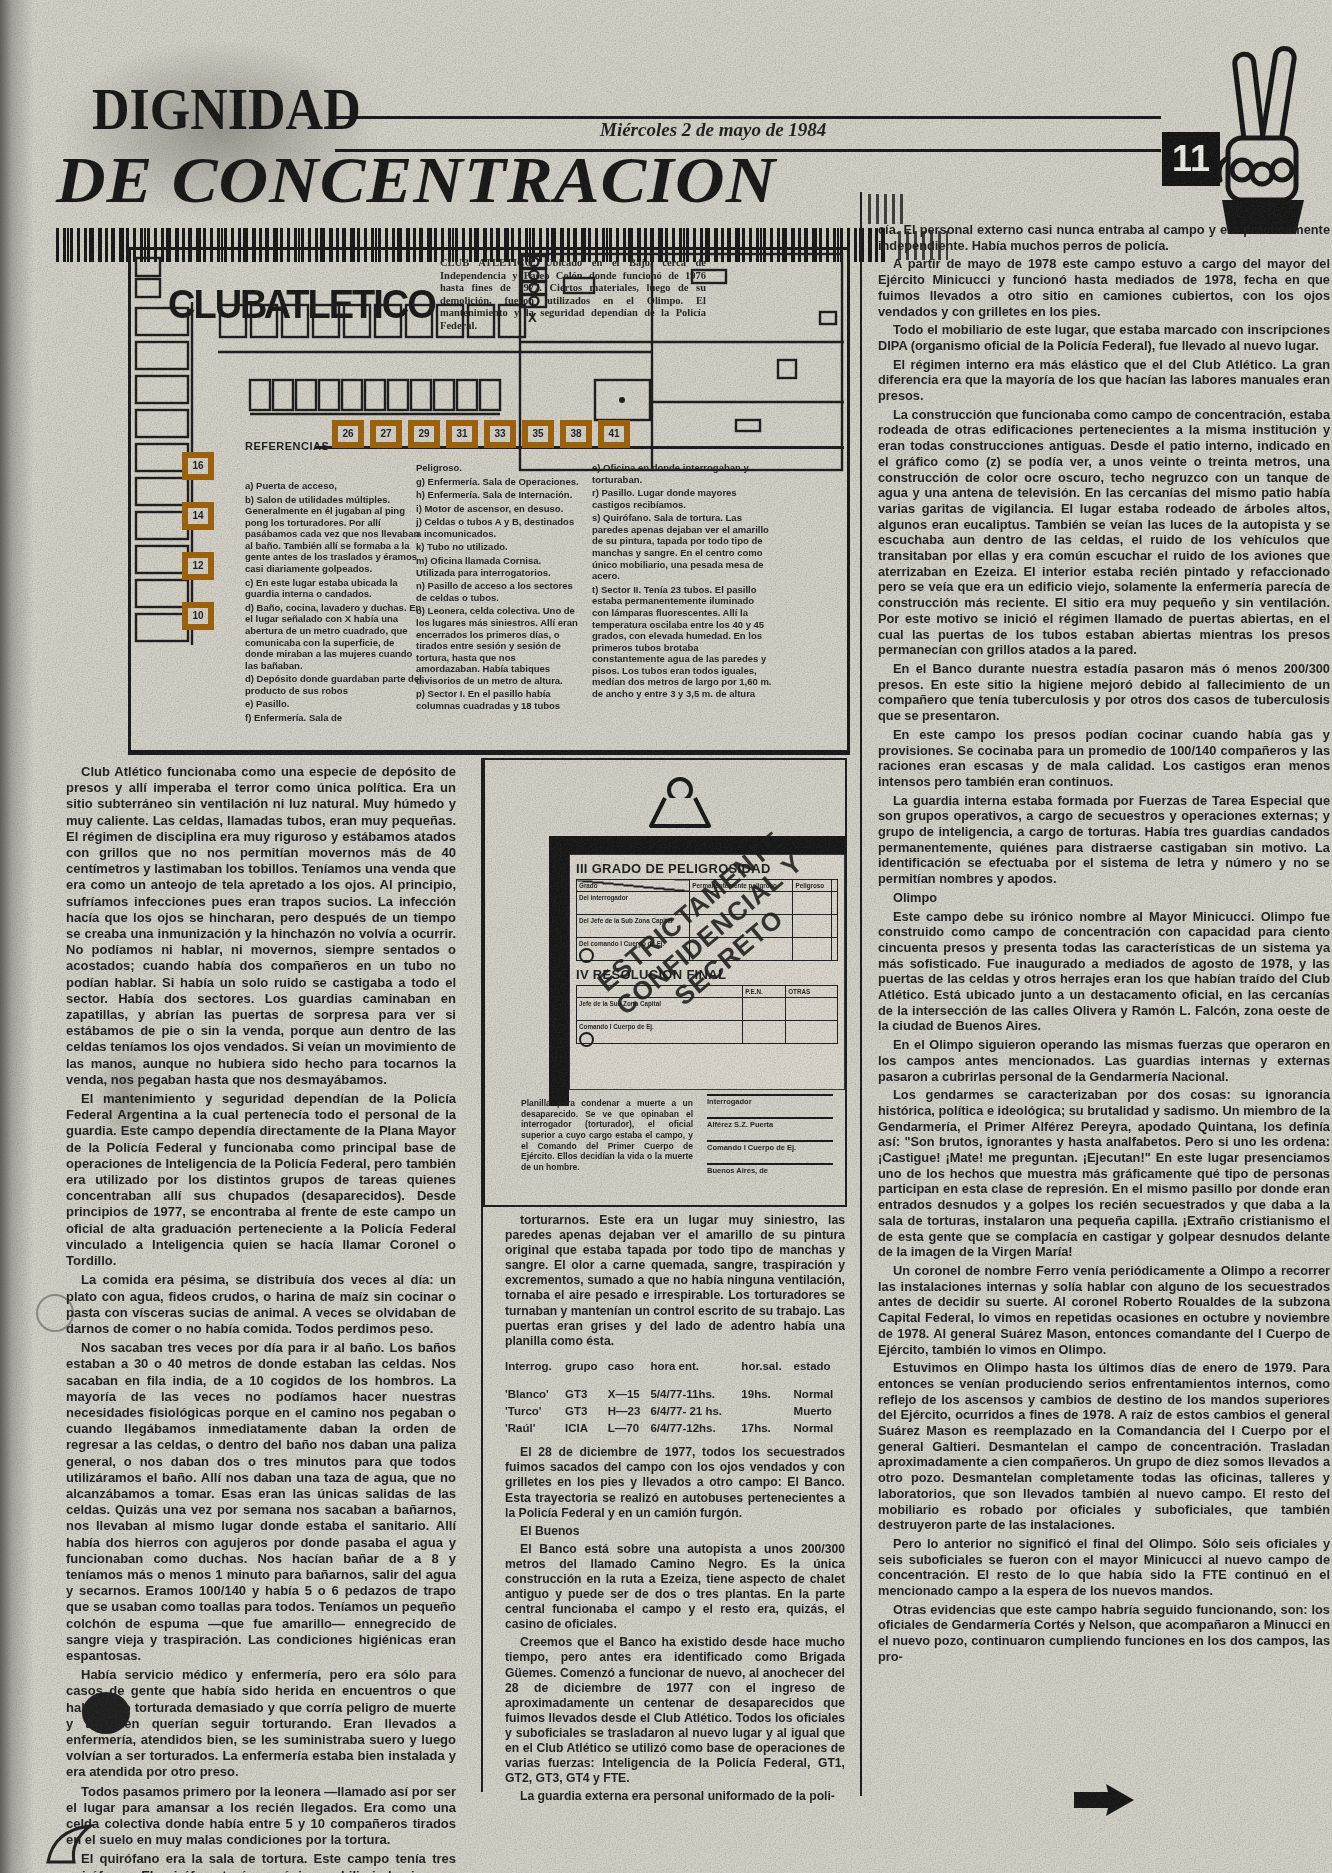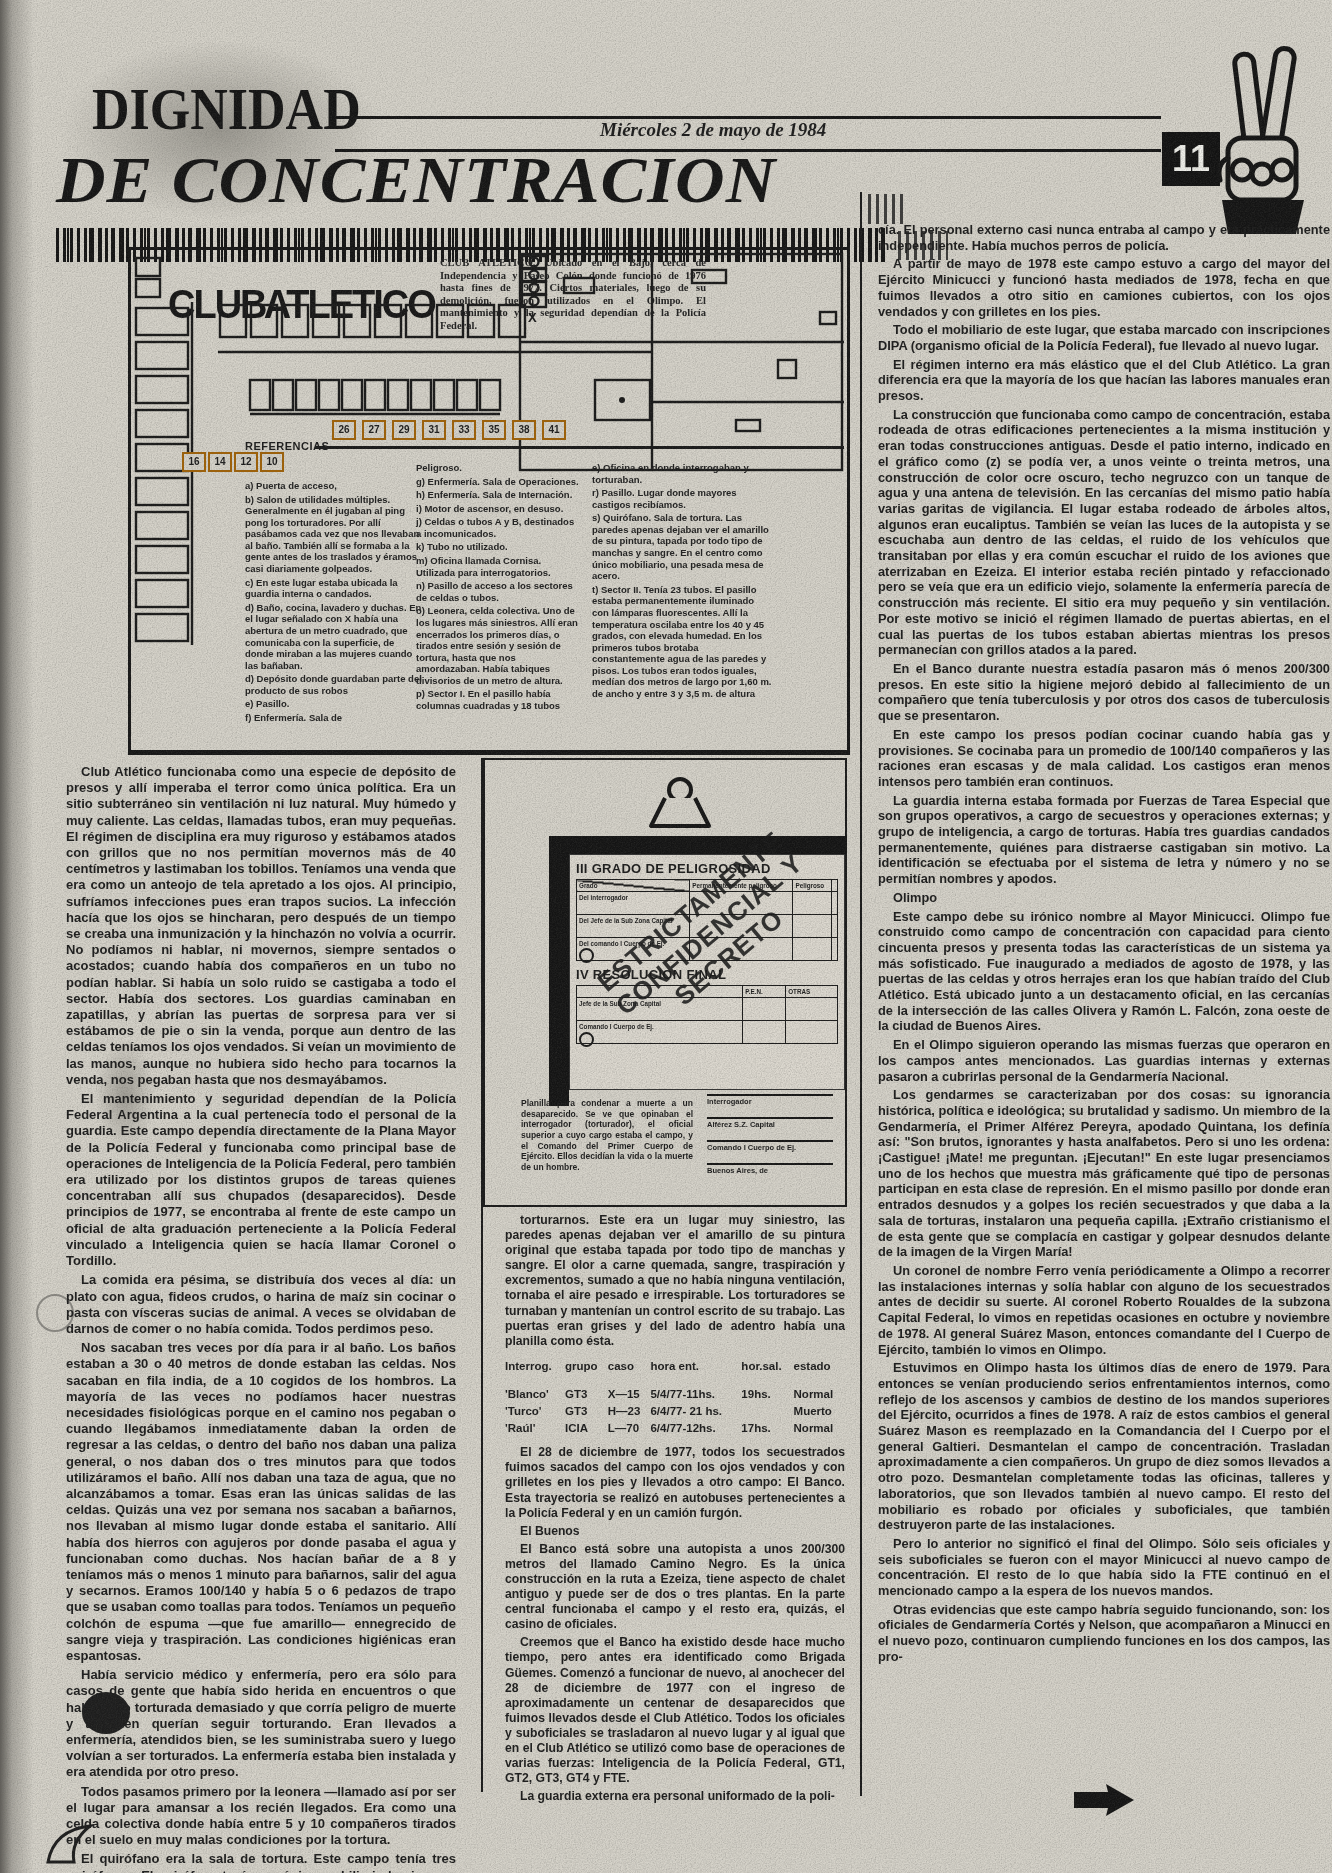--- a/index.html
+++ b/index.html
@@ -21,22 +21,22 @@
   
   .diagbox{border:3px solid #161616;}
   .diagtitle{font-size:38px;font-weight:bold;letter-spacing:-2px;word-spacing:-9px;
              transform:scaleY(1.05);transform-origin:left top;color:#161616;}
   .diagcap{font-family:"Liberation Serif",serif;font-weight:bold;font-size:10.5px;line-height:1.2;
            text-align:justify;color:#222;}
   .legend{font-size:9.5px;line-height:1.22;font-weight:bold;color:#212121;}
   .legend p{margin:0 0 2px;}
   .legendtitle{font-size:11px;font-weight:bold;letter-spacing:.5px;}
   .numrow{display:flex;gap:6px;}
-  .numcol{display:flex;gap:2px;}
-  .cellnum{display:inline-block;width:20px;height:16px;border:2px solid #a16207;font-size:10px;
+  .numcol{display:flex;flex-direction:column;gap:22px;}
+  .cellnum{display:inline-block;width:20px;height:16px;border:6px solid #a16207;font-size:10px;
            font-weight:bold;text-align:center;line-height:16px;background:#d5d2c9;}
   
   .col p{margin:0 0 3px;text-align:justify;text-indent:15px;hyphens:auto;}
   .col .noindent p:first-child, .noindent{text-indent:0;}
   .leftcol{width:390px;font-size:13px;line-height:16.2px;font-weight:bold;}
   .midcol{width:340px;font-size:12.2px;line-height:15.1px;font-weight:bold;}
   .rightcol{width:452px;font-size:12.8px;line-height:15.7px;font-weight:bold;}
   .subhead{font-weight:bold;margin:10px 0 8px;text-indent:0;}
   .vline{background:#1a1a1a;width:2px;}
   
@@ -310,21 +310,21 @@
     <div class="abs hole" style="left:94px;top:272px;"></div>
 
     <div class="abs stamp" style="left:60px;top:130px;width:330px;">
       <div>ESTRICTAMENTE</div>
       <div>CONFIDENCIAL Y SECRETO</div>
     </div>
 
     <div class="abs formcap" style="left:36px;top:338px;width:172px;">Planilla para condenar a muerte a un desaparecido. Se ve que opinaban el interrogador (torturador), el oficial superior a cuyo cargo estaba el campo, y el Comando del Primer Cuerpo de Ejército. Ellos decidían la vida o la muerte de un hombre.</div>
     <div class="abs sig" style="left:222px;top:334px;width:126px;">
         <div>Interrogador</div>
-        <div>Alférez S.Z. Capital</div>
+        <div>Alférez S.Z. Puerta</div>
         <div>Comando I Cuerpo de Ej.</div>
         <div>Buenos Aires,        de</div>
       </div>
   </div>
 
   <div class="abs col midcol" style="left:505px;top:1213px;">
     <p class="noindent">torturarnos. Este era un lugar muy siniestro, las paredes apenas dejaban ver el amarillo de su pintura original que estaba tapada por todo tipo de manchas y sangre. El olor a carne quemada, sangre, traspiración y excrementos, sumado a que no había ninguna ventilación, tornaba el aire pesado e irrespirable. Los torturadores se turnaban y mantenían un control escrito de su trabajo. Las puertas eran grises y del lado de adentro había una planilla como ésta.</p>
     <div class="ptable" style="margin:10px 0 8px;">
         <table>
           <thead>

